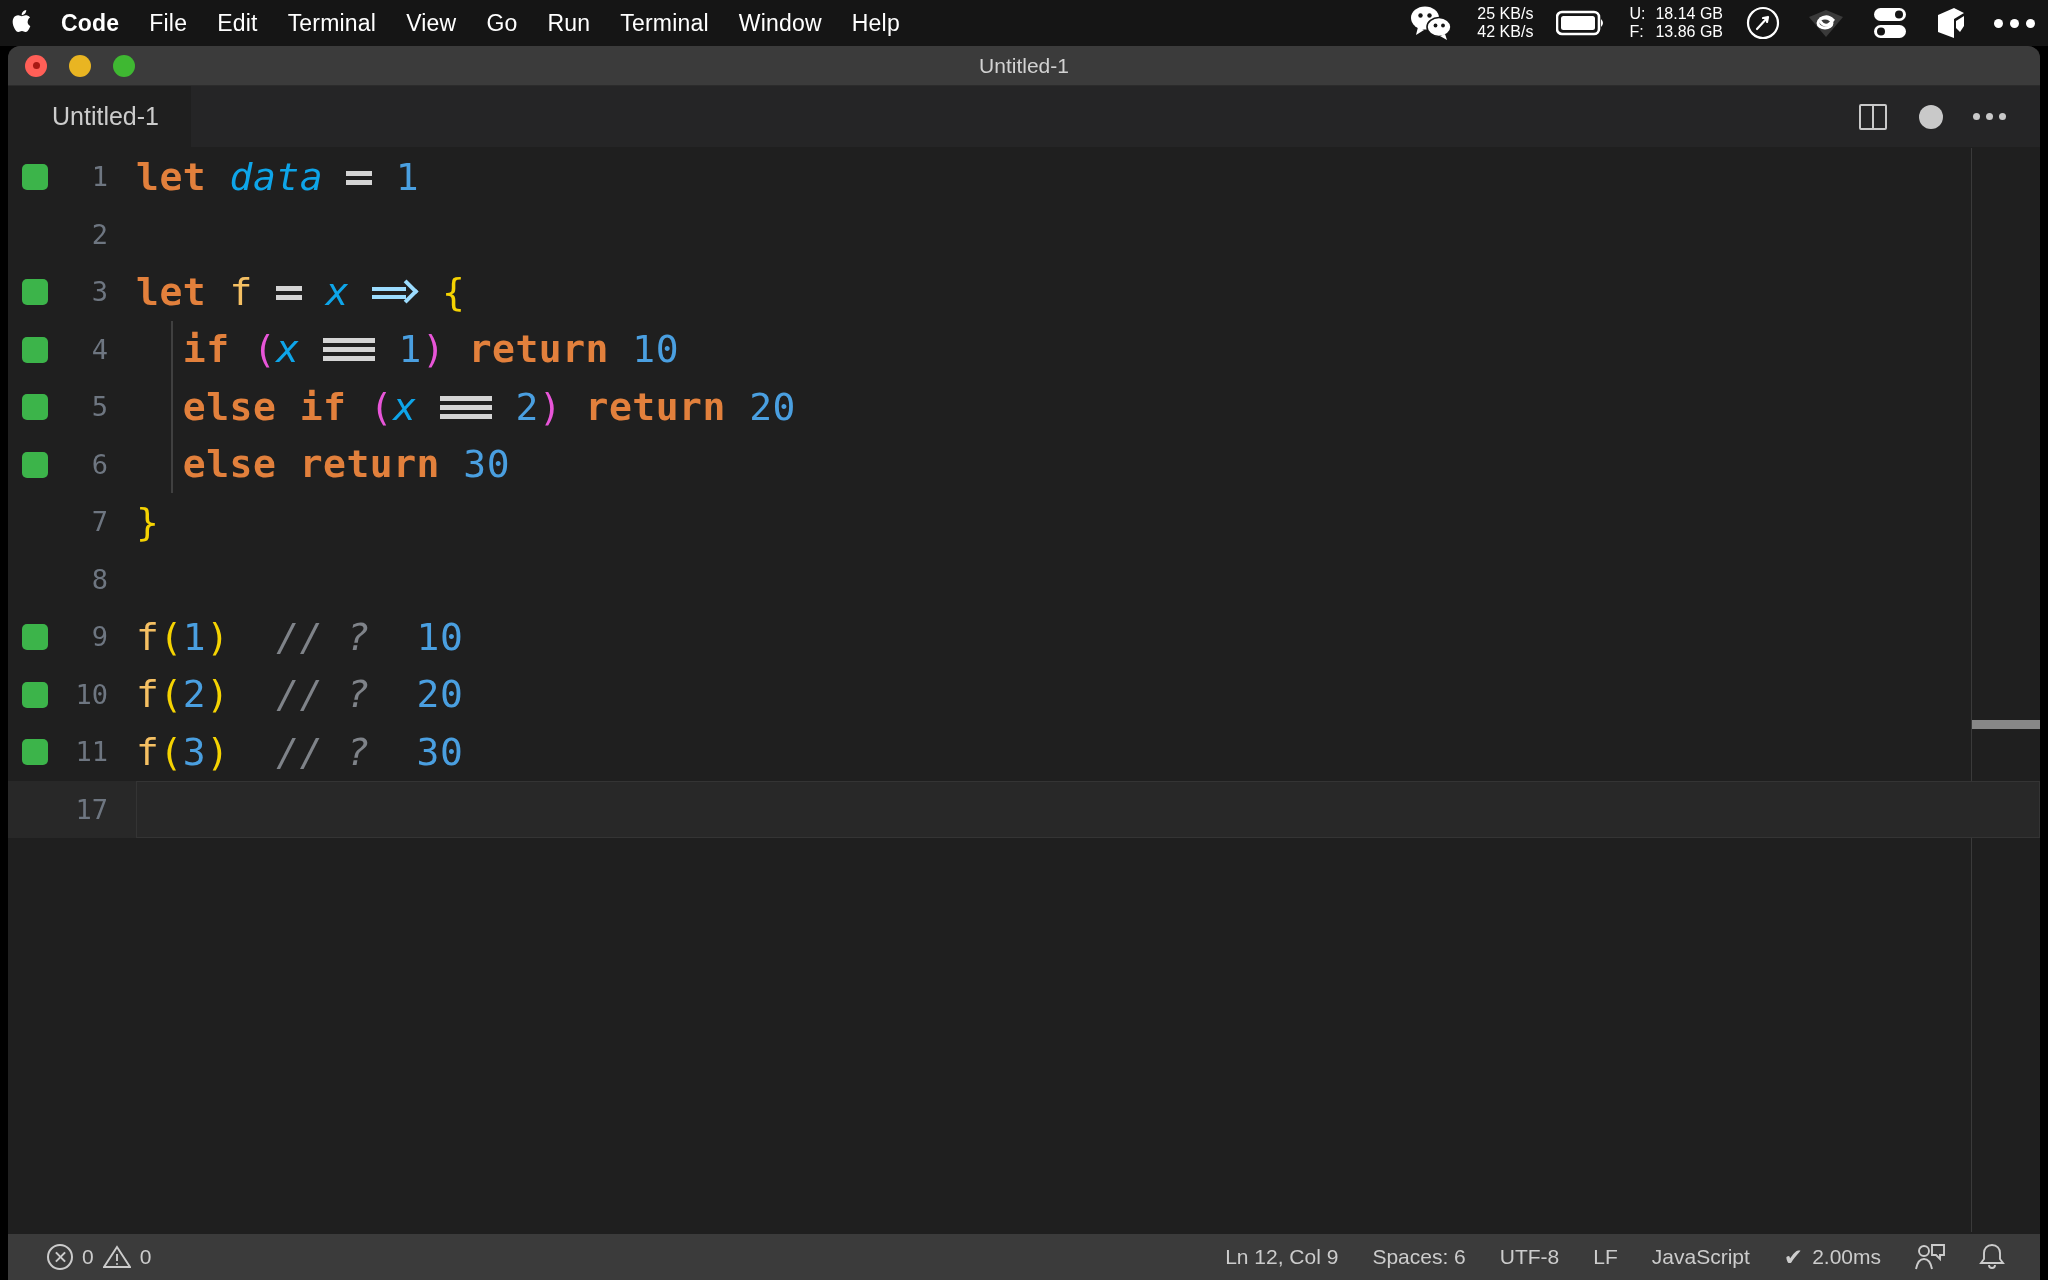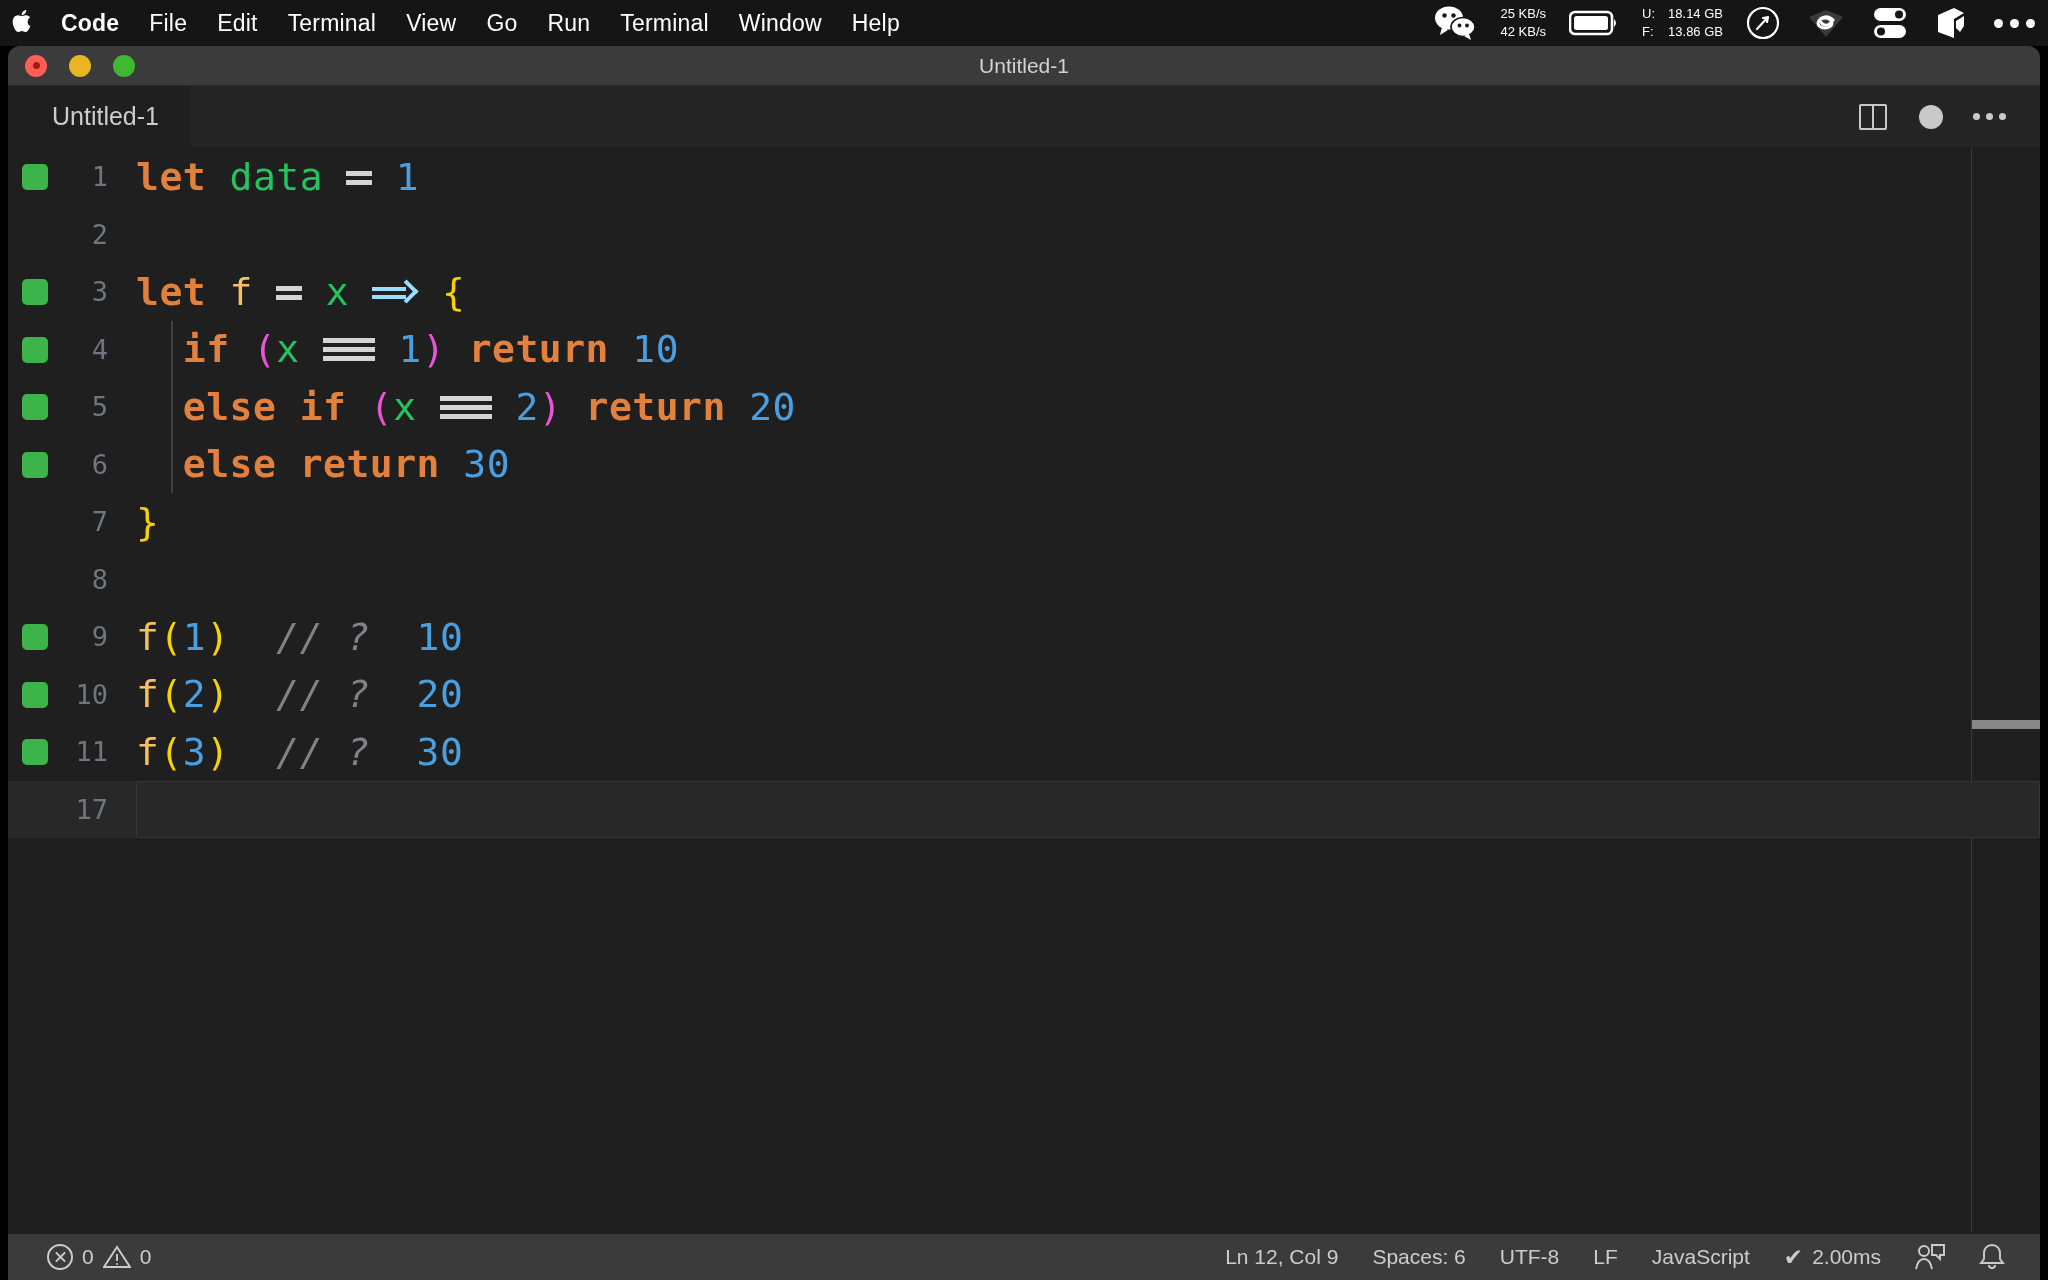--- a/index.html
+++ b/index.html
@@ -25,21 +25,21 @@
   .mb-apple svg { width: 22px; height: 26px; fill: #fff; }
   .mb-item {
     font-size: 23px; padding: 0 15px; white-space: nowrap;
     letter-spacing: .2px; line-height: 46px;
   }
   .mb-item.bold { font-weight: bold; }
   .mb-right { margin-left: auto; display: flex; align-items: center; height: 46px; }
   .mb-ricon { display: flex; align-items: center; justify-content: center; padding: 0 13px; }
   .mb-two-line {
     display: flex; flex-direction: column; justify-content: center;
-    font-size: 13px; line-height: 18px; padding: 0 10px; font-weight: 500;
+    font-size: 16px; line-height: 18px; padding: 0 10px; font-weight: 500;
   }
   .mb-two-line .row { display: flex; }
   .mb-two-line .lbl { width: 26px; }
   .mb-two-line .val { text-align: right; }
   .dots3 { display: flex; gap: 7px; }
   .dots3 i { width: 9px; height: 9px; border-radius: 50%; background: #fff; display: block; }
 
   
   #window {
     position: absolute; top: 46px; left: 8px;
@@ -108,21 +108,21 @@
     flex: 1; height: 57.5px; display: flex; align-items: center;
     font-size: 38px; letter-spacing: .5px; white-space: pre;
     padding-left: 0;
   }
   .indent-guide {
     position: absolute; left: 163px; top: 0; bottom: 0; width: 1.5px; background: #404040;
   }
 
   
   .t-kw   { color: #e2803c; font-weight: bold; }
-  .t-var  { color: #22c55e; }
+  .t-var  { color: #0ea5e9; font-style: italic; }
   .t-op   { color: #d4d4d4; }
   .t-num  { color: #4a9fe0; }
   .t-fn   { color: #f5c063; }
   .t-brace{ color: #f5d302; }
   .t-paren-m { color: #e855d8; }
   .t-paren-y { color: #f5d302; }
   .t-cmt  { color: #7f8389; font-style: italic; }
 
   
   .eqeqeq { display:inline-block; width: 52px; height: 30px; position: relative; vertical-align: middle; }

